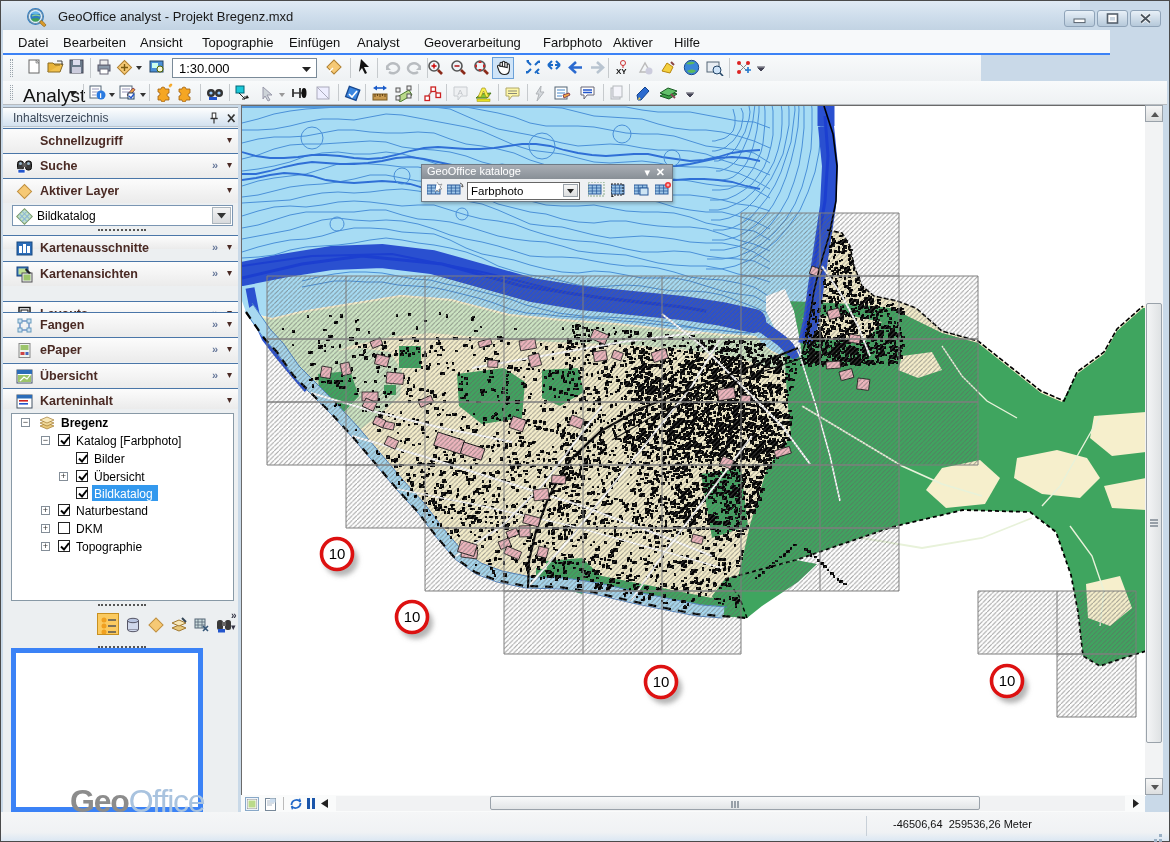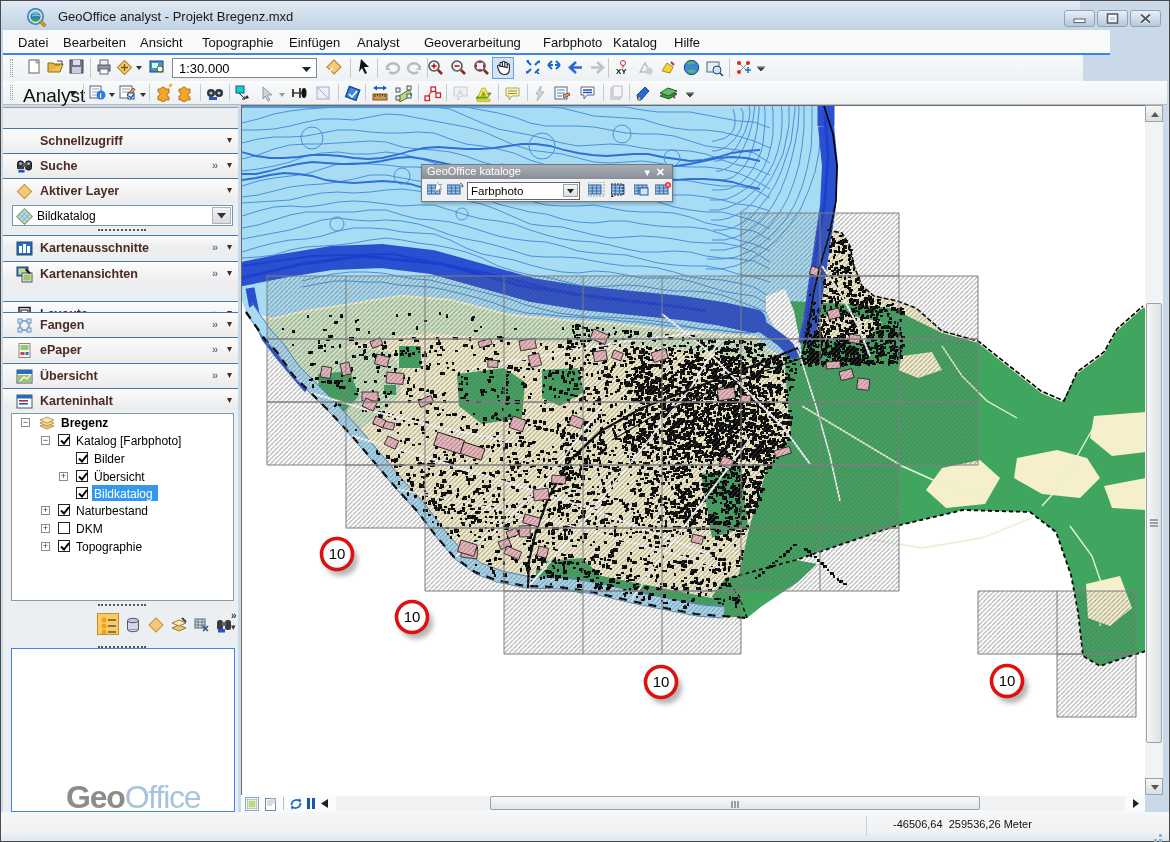--- a/index.html
+++ b/index.html
@@ -3,41 +3,41 @@
 *{margin:0;padding:0;box-sizing:border-box}
 html,body{width:1170px;height:842px;overflow:hidden;font-family:"Liberation Sans",sans-serif}
 body{background:#4a4a4a;position:relative}
 .abs{position:absolute}
 #frame{left:1px;top:1px;width:1168px;height:840px;background:#c9d9e8}
 #titlebar{left:1px;top:1px;width:1079px;height:29px;background:linear-gradient(#e0eaf4 0%,#cfdeec 50%,#c2d3e3 100%)}
 #titlebar .ttl{left:57px;top:8px;font-size:13px;color:#1a1a1a}
 .winbtn{top:9px;width:31px;height:17px;border:1px solid #8fa3b8;border-radius:3px;background:linear-gradient(#e8f0f8,#b6c9da)}
 #menubar{left:3px;top:30px;width:1107px;height:25px;background:#f7f9fa;border-bottom:2px solid #3b82f6}
 #menubar span{position:absolute;top:5px;font-size:13px;color:#111}
-#tb1{left:3px;top:55px;width:1080px;height:26px;background:linear-gradient(#f8fafb,#eef1f3)}
+#tb1{left:3px;top:55px;width:978px;height:26px;background:linear-gradient(#f8fafb,#eef1f3)}
 #tb2{left:3px;top:81px;width:1164px;height:24px;background:linear-gradient(#f8fafb,#eef1f3);border-bottom:1px solid #b8bcc0}
 .grip{width:3px;border-left:1px dotted #9aa4ac;border-right:1px dotted #9aa4ac;top:4px;bottom:4px}
 .vsep{width:1px;background:#c6cacd;top:3px;bottom:3px}
 #panel{left:3px;top:107px;width:235px;height:705px;background:#eceff1;border-top:1px solid #98a0a8}
 #phead{left:0;top:0;width:235px;height:19px;background:linear-gradient(#fdfefe,#d3e1ef);border-bottom:1px solid #b8c4d0}
 #phead span{position:absolute;left:10px;top:3px;font-size:12px;color:#3c4858}
 .prow{left:0;width:235px;height:25px;border-top:1px solid #4a76a8;background:linear-gradient(#fcfcfc,#ebebeb)}
 .prow .t{position:absolute;left:37px;top:5px;font-size:12.5px;font-weight:bold;color:#4a2a24}
 .prow .ar{position:absolute;right:6px;top:5px;font-size:10px;color:#4a2a24}
 .prow .ch{position:absolute;right:20px;top:5px;font-size:11px;color:#667799;font-weight:bold}
 .picon{position:absolute;left:13px;top:4px;width:17px;height:17px}
 #combo{left:9px;top:97px;width:221px;height:21px;background:#fff;border:1px solid #7a95b2}
 #combo .t{position:absolute;left:24px;top:3px;font-size:12px;color:#000}
 #combo .btn{position:absolute;right:1px;top:1px;width:19px;height:17px;background:linear-gradient(#f4f4f4,#d8dadd);border:1px solid #aab4bc}
 #tree{left:8px;top:305px;width:223px;height:188px;background:#fff;border:1px solid #8899a6;font-size:12px;color:#000}
 .exp{position:absolute;width:9px;height:9px;border:1px solid #848e98;background:#fff;font-size:9px;line-height:7px;text-align:center;color:#333}
 .cb{position:absolute;width:12px;height:12px;border:1.5px solid #222;background:#fff}
 .cb svg{position:absolute;left:0;top:0}
 #ptools{left:0;top:500px;width:235px;height:40px}
-#pwhite{left:8px;top:540px;width:224px;height:164px;background:#fff;border:1px solid #3b82f6}
+#pwhite{left:8px;top:540px;width:192px;height:164px;background:#fff;border:5px solid #3b82f6}
 #geologo{left:54px;top:130px;font-size:32px;letter-spacing:-1.2px}
 #geologo b{color:#8c8c8c}#geologo i{color:#a9c3df;font-style:normal}
 #mapwrap{left:241px;top:105px;width:904px;height:690px;background:#fff;border-left:1px solid #6a6a6a;border-top:1px solid #6a6a6a}
 #vsb{left:1145px;top:105px;width:18px;height:690px;background:#f2f3f4}
 #hsbrow{left:241px;top:795px;width:904px;height:17px;background:#fafbfb}
 #statusbar{left:1px;top:812px;width:1168px;height:29px;background:linear-gradient(#f5f6f7 0%,#f0f2f4 70%,#dbe7f3 100%)}
 #statusbar .txt{position:absolute;left:892px;top:6px;font-size:11px;color:#111}
 #gok{left:421px;top:164px;width:252px;height:38px;border:1px solid #6f7b86;background:#eef0f2;box-shadow:1px 2px 3px rgba(0,0,0,.25)}
 #gok .hd{position:absolute;left:0;top:0;right:0;height:14px;background:linear-gradient(#a9aeb5,#888f96);color:#fff;font-size:11px;padding-left:5px}
 #gok .bd{position:absolute;left:0;top:14px;right:0;bottom:0}
@@ -76,21 +76,21 @@
 </div>
 <div class="abs" id="menubar">
  <span style="left:15px">Datei</span>
     <span style="left:60px">Bearbeiten</span>
     <span style="left:137px">Ansicht</span>
  <span style="left:199px">Topographie</span>
     <span style="left:286px">Einfügen</span>
     <span style="left:354px">Analyst</span>
  <span style="left:421px">Geoverarbeitung</span>
     <span style="left:540px">Farbphoto</span>
-    <span style="left:610px">Katalog</span>
+    <span style="left:610px">Aktiver</span>
     <span style="left:671px">Hilfe</span>
 </div>
 <div class="abs" id="tb1">
     <div class="grip abs" style="left:7px"></div>
     <svg style="position:absolute;left:24px;top:4px" width="15" height="17" viewBox="0 0 15 17">
       <rect x="2" y="1" width="10" height="13" fill="#fff" stroke="#666"></rect>
       <path d="M9 1l3 3h-3z" fill="#ddd" stroke="#666" stroke-width="0.6"></path>
     </svg>
     <svg style="position:absolute;left:44px;top:4px" width="17" height="17" viewBox="0 0 17 17">
       <path d="M1 13l3-8h12l-3 8z" fill="#f2c14e" stroke="#8a6a20"></path>
@@ -349,20 +349,29 @@
     <svg style="position:absolute;left:656px;top:4px" width="19" height="17" viewBox="0 0 19 17">
       <path d="M1 11l8-5 9 3-8 5z" fill="#3aa045" stroke="#1a5a24"></path>
       <path d="M1 8l8-5 9 3-8 5z" fill="#62c06a" stroke="#1a5a24"></path>
       <path d="M12 9l4 4" stroke="#845" stroke-width="1.8"></path>
     </svg>
     <svg style="position:absolute;left:682px;top:9px" width="10" height="16" viewBox="0 0 10 16">
       <path d="M1 3h8M5 7l3-3H2z" fill="#445" stroke="#445"></path>
     </svg>
   </div>
 <div class="abs" id="panel">
+ <div class="abs" id="phead">
+      <span>Inhaltsverzeichnis</span>
+  <svg class="abs" style="left:206px;top:4px" width="28" height="13" viewBox="0 0 28 13">
+        <rect x="3.2" y="1" width="3.6" height="5.5" fill="#fff" stroke="#333" stroke-width="1"></rect>
+        <path d="M1.5 6.5h7.2" stroke="#333" stroke-width="1.4"></path>
+        <path d="M5 7v4.5" stroke="#333" stroke-width="1.2"></path>
+        <path d="M19 2.5l6.5 7.5M25.5 2.5L19 10" stroke="#333" stroke-width="1.7"></path>
+      </svg>
+ </div>
  <div class="prow abs" style="top:20px;height:28px">
       <span class="t">Schnellzugriff</span>
       <span class="ar">▾</span>
     </div>
     <div class="prow abs" style="top:44.5px;height:25px">
       <svg class="picon" viewBox="0 0 17 17">
         <g>
           <rect x="1.5" y="3" width="6" height="9" rx="2.5" fill="#3a3a3a" stroke="#111"></rect>
           <rect x="9.5" y="3" width="6" height="9" rx="2.5" fill="#3a3a3a" stroke="#111"></rect>
           <rect x="6.5" y="5" width="4" height="4" fill="#5a5a5a"></rect>

